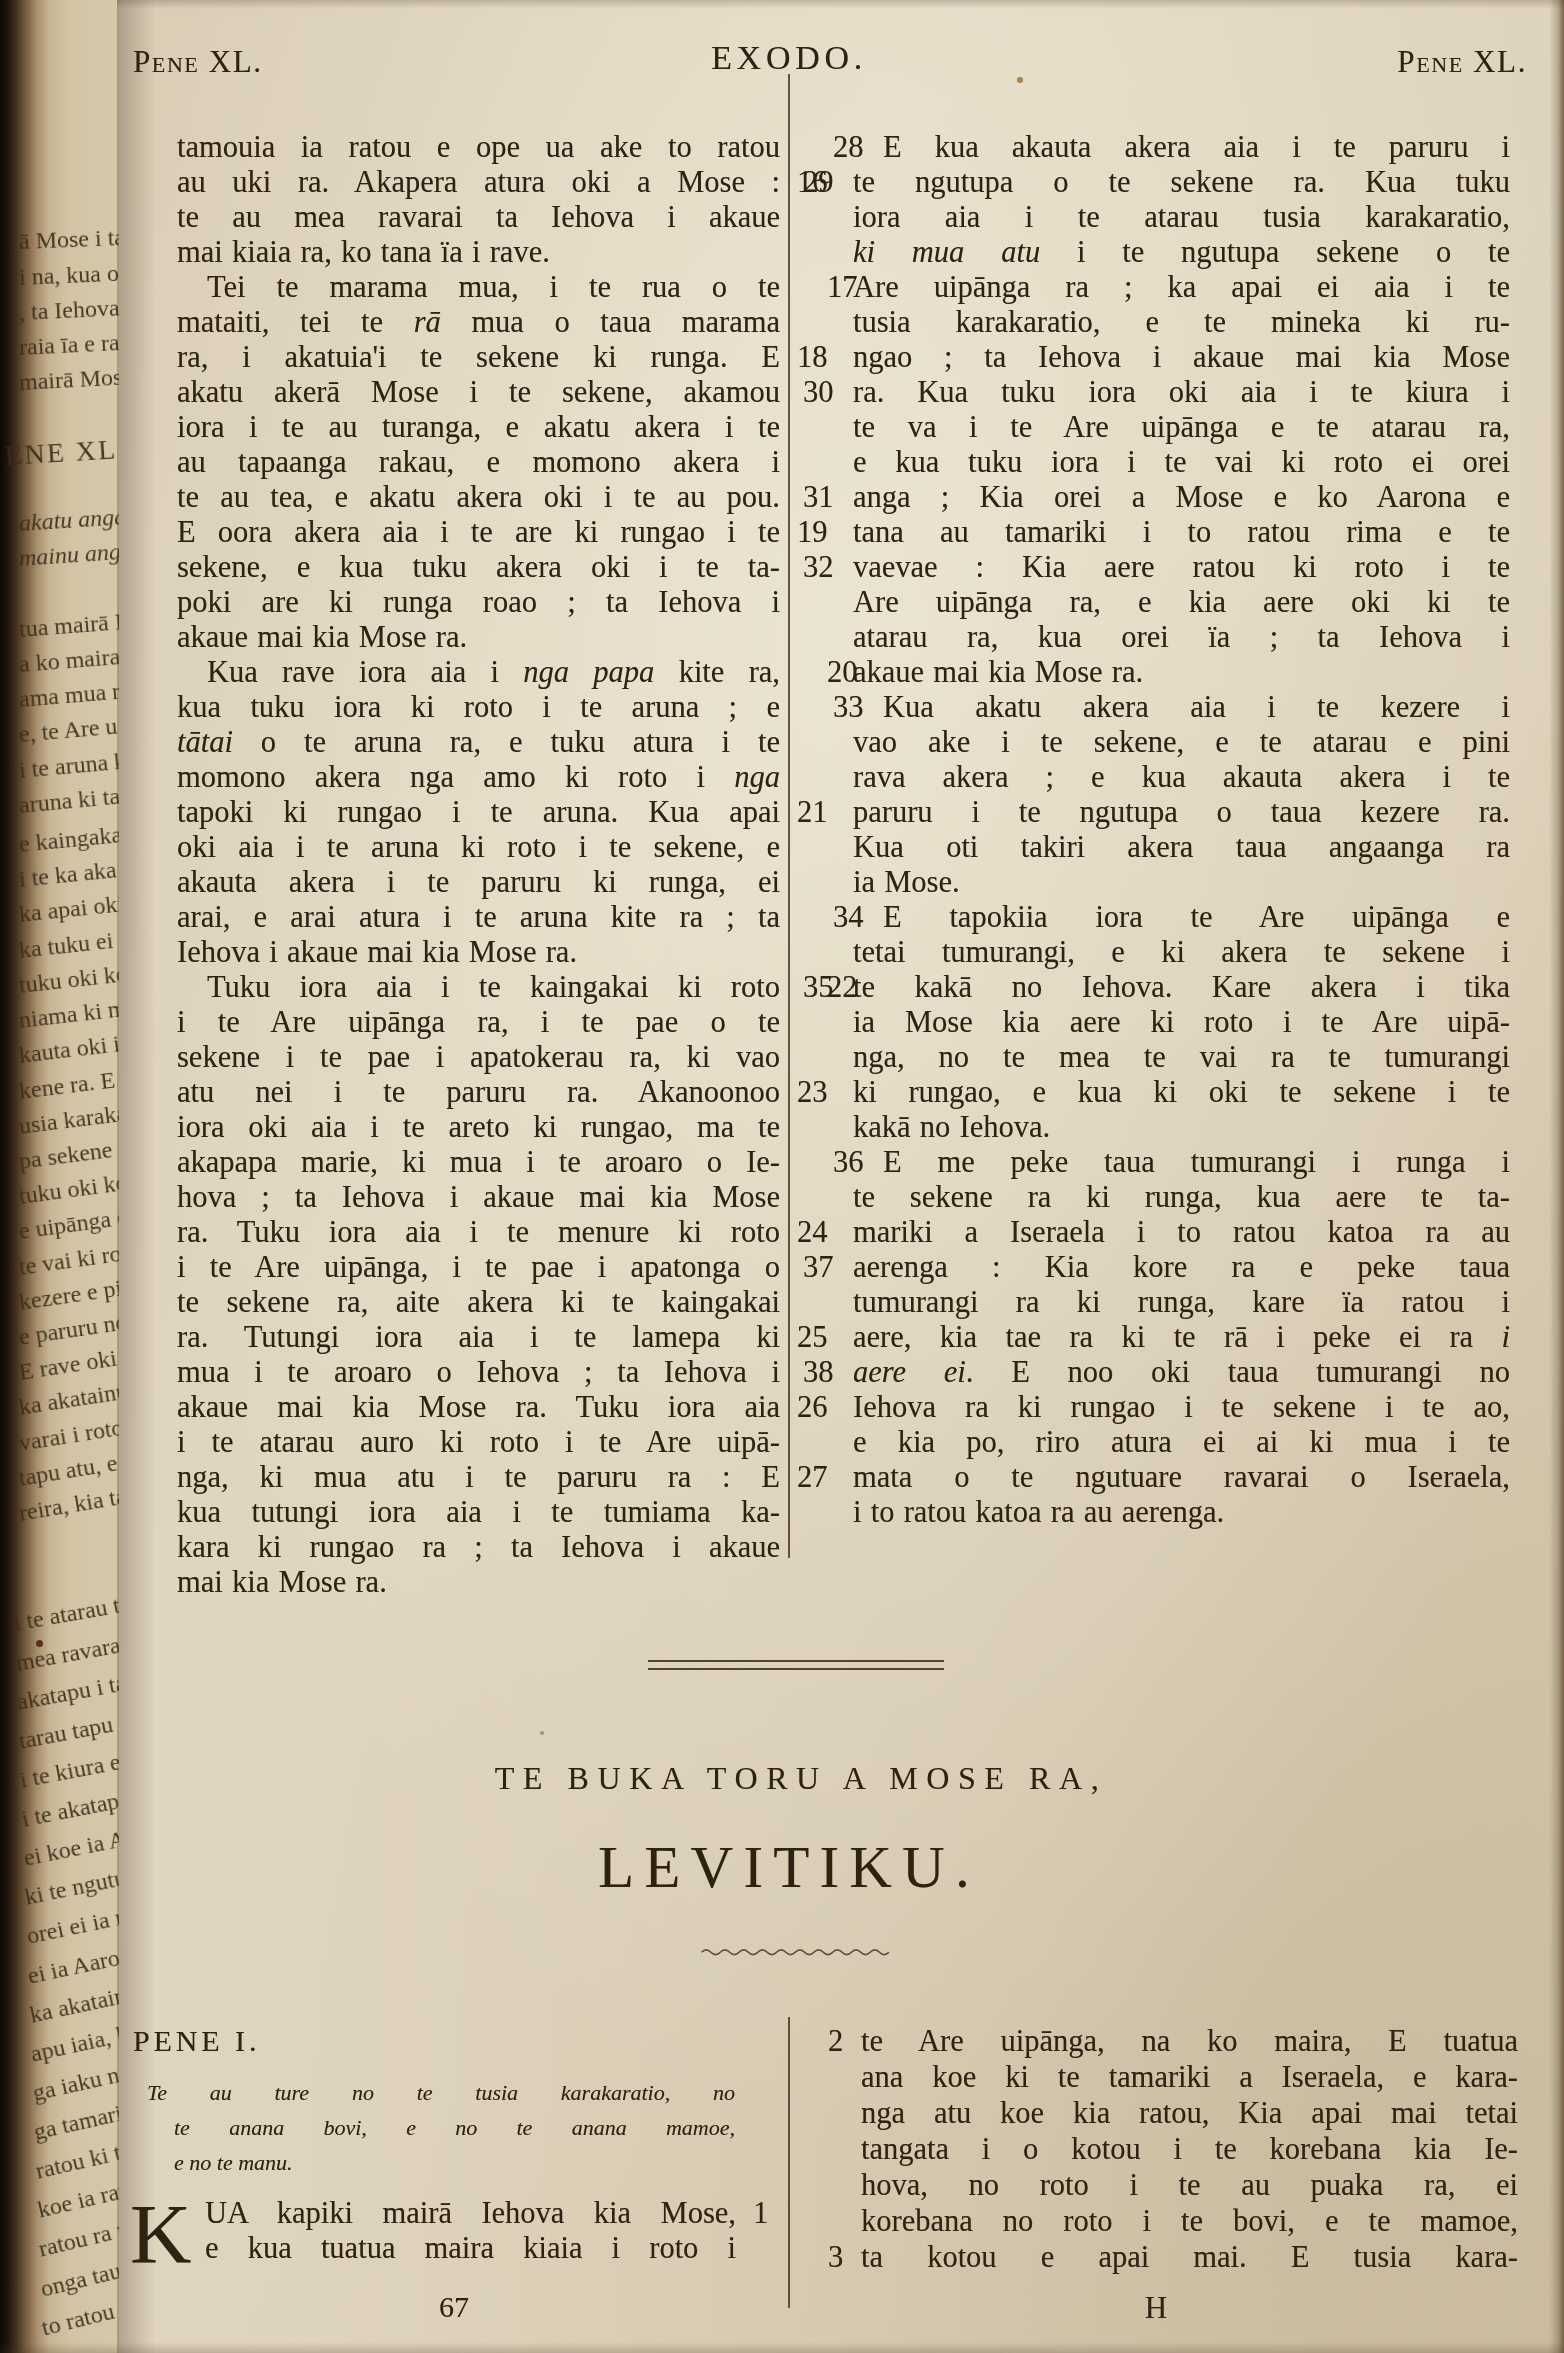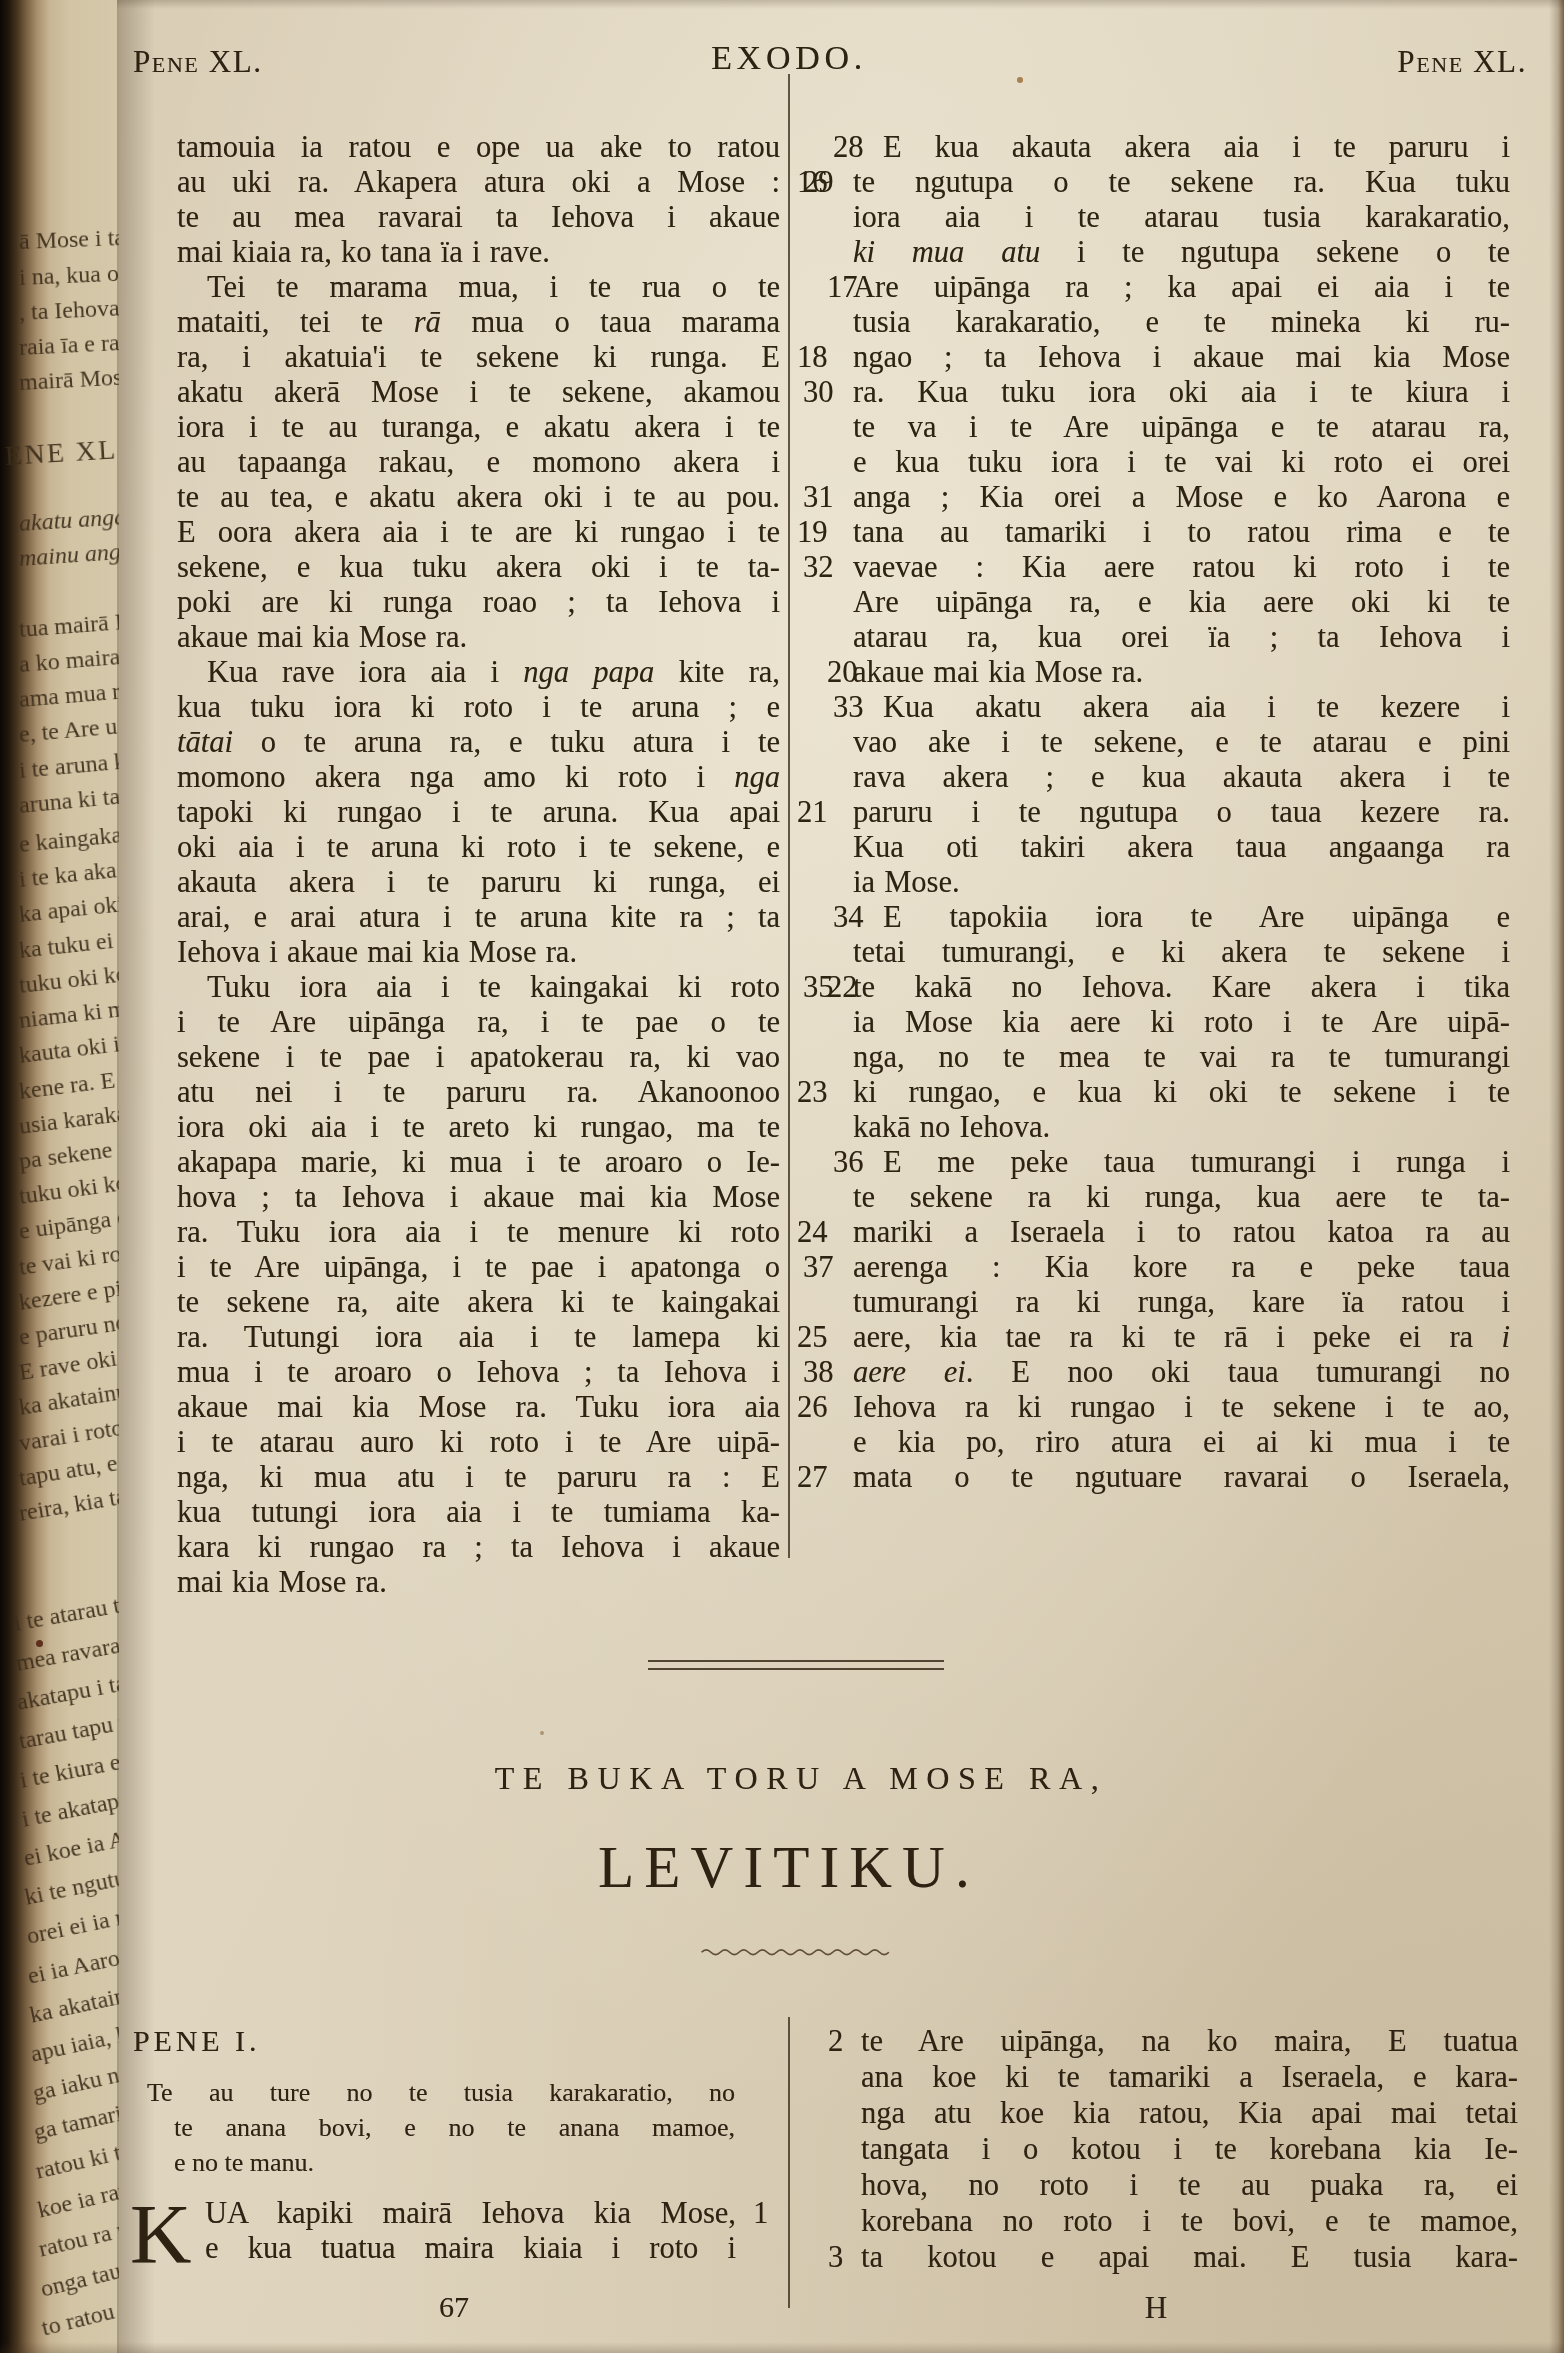--- a/index.html
+++ b/index.html
@@ -46,21 +46,21 @@
   .vnum{position:absolute;top:0;}
   .num-right .vnum{left:620px;}
   .num-left .vnum{left:-50px;}
   .col-levr .vnum{left:-33px;}
   
   .lev-rule{left:648px;width:296px;height:2.3px;background:#3a2b1a;opacity:.85;}
   .lev-intro{left:136px;top:1760px;width:1330px;text-align:center;font-size:32px;letter-spacing:8.6px;}
   .lev-title{left:124px;top:1833px;width:1330px;text-align:center;font-size:59px;letter-spacing:10.2px;font-weight:normal;}
   .squig{left:700px;top:1946px;}
   .pene{left:133px;top:2024px;width:603px;text-align:left;font-size:30px;letter-spacing:3.9px;}
-  .lev-summary{left:147px;top:2075px;width:588px;font-size:26px;line-height:35px;}
+  .lev-summary{left:147px;top:2075px;width:588px;font-style:italic;font-size:22px;line-height:35px;}
   .lev-summary .sum-line{height:35px;text-align:justify;text-align-last:justify;}
   .lev-summary .sum-ind{padding-left:27px;box-sizing:border-box;}
   .lev-summary .sum-last{text-align-last:left;}
   .verse1{left:133px;top:2196px;width:603px;line-height:35px;}
   .verse1 .tline{height:35px;padding-left:72px;box-sizing:border-box;}
   .dropcap{position:absolute;left:-3.1px;top:1.6px;font-size:85px;line-height:.85;}
   .pageno{left:419px;top:2290px;width:70px;text-align:center;font-size:30px;}
   .sig{left:1121px;top:2290px;width:70px;text-align:center;font-size:31px;}
 </style>
 </head>
@@ -217,20 +217,21 @@
       <div class="tline p"><span>E me peke taua tumurangi i runga i</span><span class="vnum">36</span></div>
       <div class="tline"><span>te sekene ra ki runga, kua aere te ta-</span></div>
       <div class="tline"><span>mariki a Iseraela i to ratou katoa ra au</span></div>
       <div class="tline"><span>aerenga :  Kia kore ra e peke taua</span><span class="vnum">37</span></div>
       <div class="tline"><span>tumurangi ra ki runga, kare ïa ratou i</span></div>
       <div class="tline"><span>aere, kia tae ra ki te rā i peke ei ra <i>i</i></span></div>
       <div class="tline"><span><i>aere ei</i>.  E noo oki taua tumurangi no</span><span class="vnum">38</span></div>
       <div class="tline"><span>Iehova ra ki rungao i te sekene i te ao,</span></div>
       <div class="tline"><span>e kia po, riro atura ei ai ki mua i te</span></div>
       <div class="tline"><span>mata o te ngutuare ravarai o Iseraela,</span></div>
+      <div class="tline e"><span>i to ratou katoa ra au aerenga.</span></div>
     </div>
 
   <div class="abs lev-rule" style="top:1660px;"></div>
   <div class="abs lev-rule" style="top:1668px;height:2px;"></div>
   <div class="abs lev-intro ink">TE BUKA TORU A MOSE RA,</div>
   <div class="abs lev-title ink">LEVITIKU.</div>
   <div class="abs squig">
     <svg width="192" height="12.5" viewBox="0 0 246 16">
       <path d="M2 8 Q8 2 14 8 T26 8 T38 8 T50 8 T62 8 T74 8 T86 8 T98 8 T110 8 T122 8 T134 8 T146 8 T158 8 T170 8 T182 8 T194 8 T206 8 T218 8 T230 8 T242 8" fill="none" stroke="#4a3724" stroke-width="2.2" opacity="0.85"></path>
     </svg>

